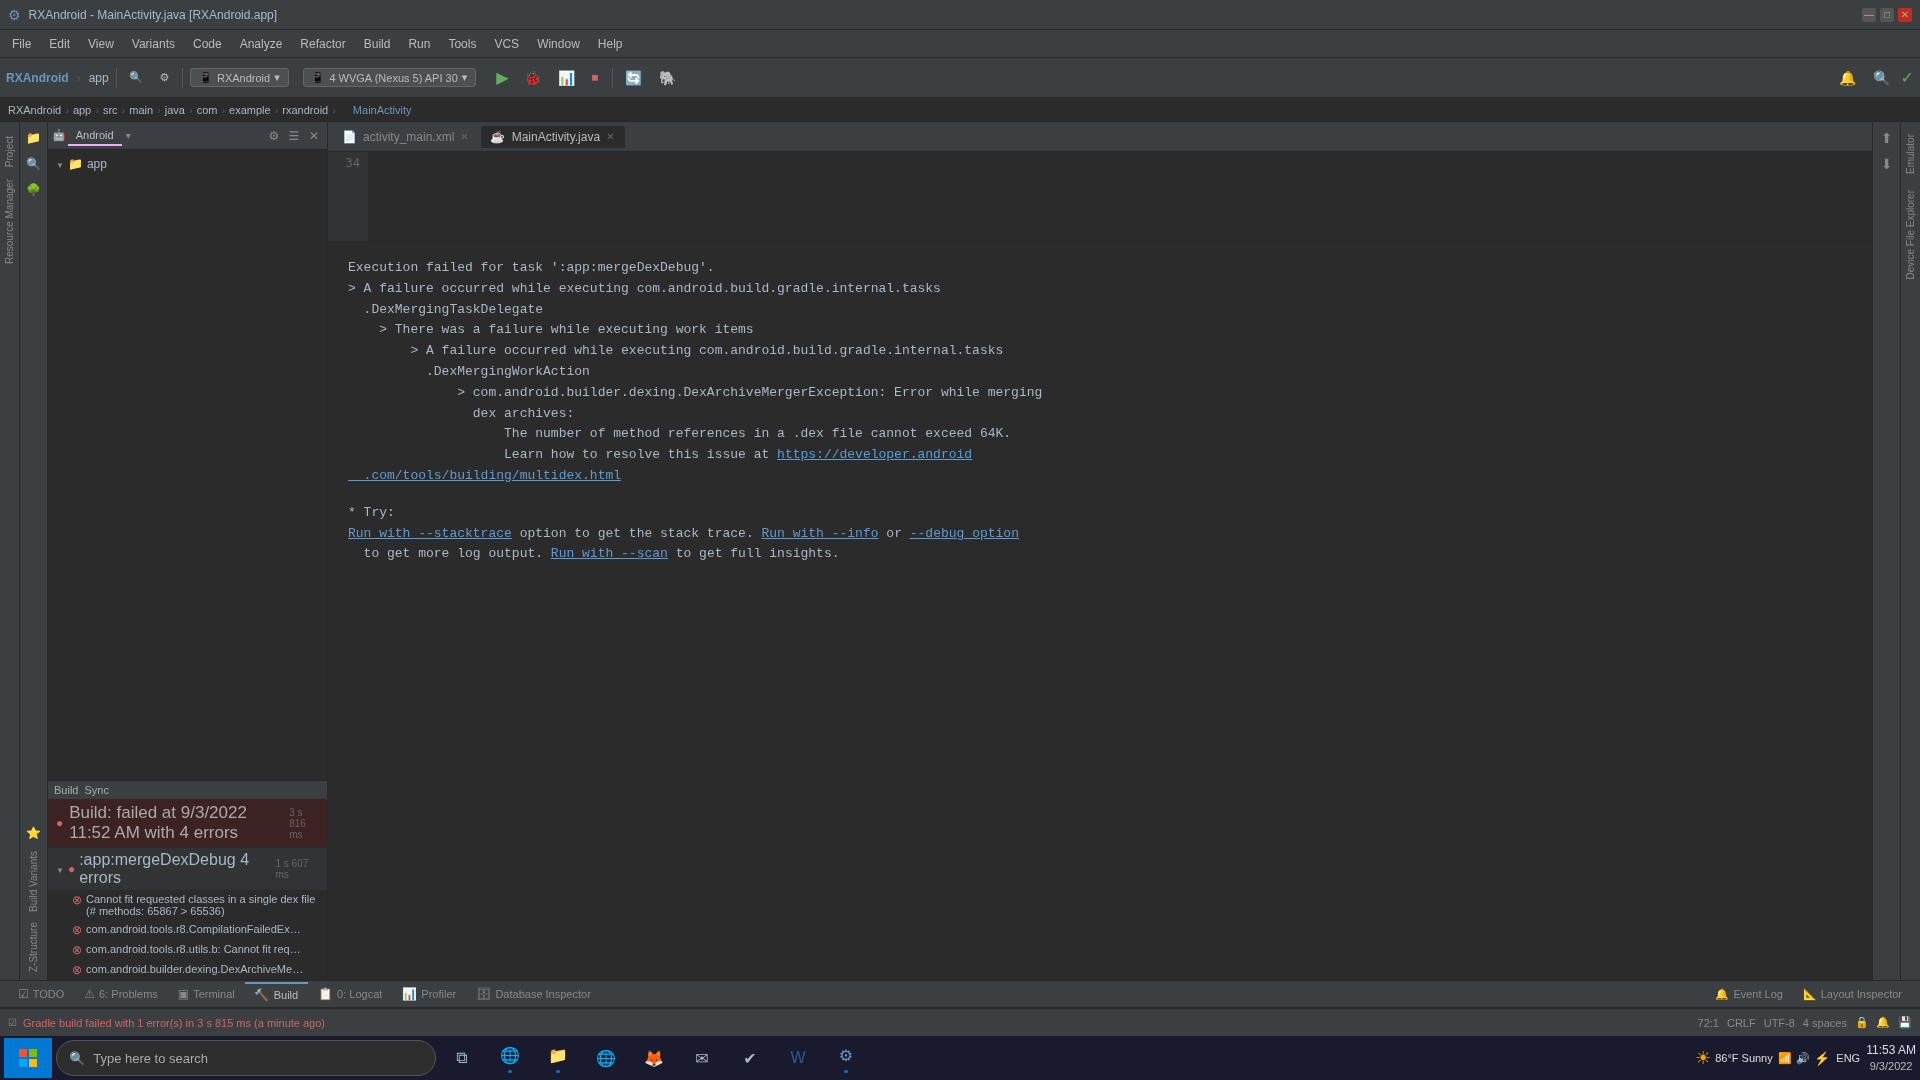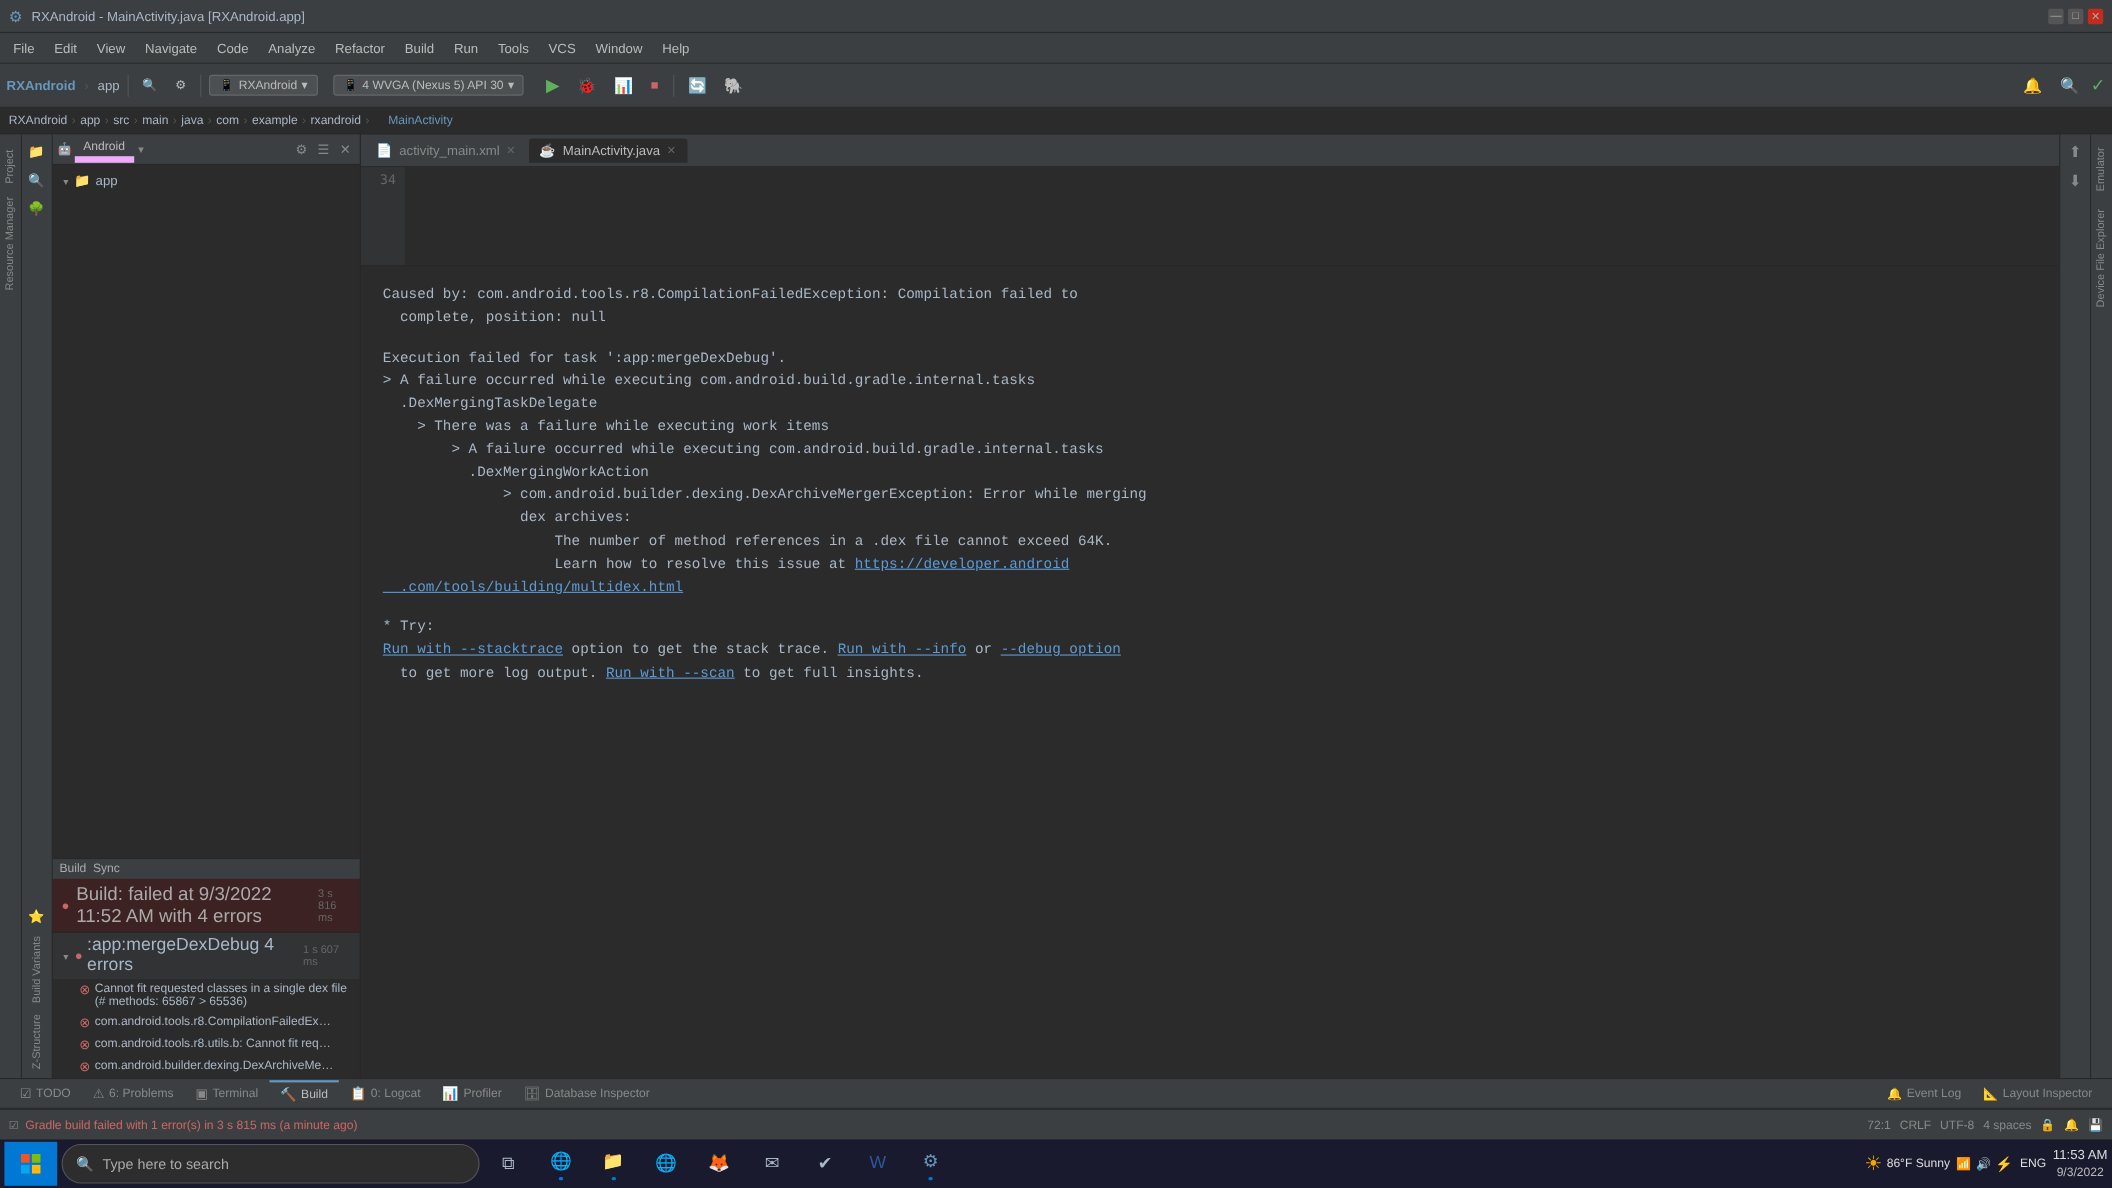--- a/index.html
+++ b/index.html
@@ -86,21 +86,21 @@
     .panel-tabs {
       height: 28px;
       background: #3c3f41;
       display: flex;
       align-items: center;
       padding: 0 4px;
       gap: 2px;
       border-bottom: 1px solid #282828;
     }
     .panel-tab { padding: 3px 8px; font-size: 11px; color: #888; cursor: pointer; }
-    .panel-tab.active { color: #bbb; border-bottom: 6px solid #f0abfc; }
+    .panel-tab.active { color: #bbb; border-bottom: 2px solid #f0abfc; }
 
     
     .error-detail {
       flex: 1;
       background: #2b2b2b;
       overflow-y: auto;
       padding: 16px 20px;
       font-family: 'Consolas', 'Courier New', monospace;
       font-size: 13px;
       line-height: 1.6;
@@ -257,21 +257,21 @@
     <div class="title-bar-btn">—</div>
     <div class="title-bar-btn">□</div>
     <div class="title-bar-btn" style="background:#c42b1c;">✕</div>
   </div>
 </div>
 
 <div class="menu-bar">
   <span class="menu-item">File</span>
   <span class="menu-item">Edit</span>
   <span class="menu-item">View</span>
-  <span class="menu-item">Navigate</span>
+  <span class="menu-item">Variants</span>
   <span class="menu-item">Code</span>
   <span class="menu-item">Analyze</span>
   <span class="menu-item">Refactor</span>
   <span class="menu-item">Build</span>
   <span class="menu-item">Run</span>
   <span class="menu-item">Tools</span>
   <span class="menu-item">VCS</span>
   <span class="menu-item">Window</span>
   <span class="menu-item">Help</span>
 </div>
@@ -419,25 +419,20 @@
       <div style="flex:1;"></div>
     </div>
 
     <div style="display:flex; flex:0 0 90px; border-bottom:1px solid #282828;">
       <div style="background:#313335; padding:4px 8px; font-family:monospace; font-size:12px; color:#666; min-width:40px; text-align:right;">34</div>
       <div style="flex:1;"></div>
     </div>
 
     <div class="error-detail">
       <div class="error-section">
-        <span class="error-text">Caused by: com.android.tools.r8.CompilationFailedException: Compilation failed to</span>
-        <br>
-        <span class="error-text">&nbsp;&nbsp;complete, position: null</span>
-      </div>
-      <div class="error-section">
         <span class="error-text">Execution failed for task ':app:mergeDexDebug'.</span>
         <br>
         <span class="error-text">&gt; A failure occurred while executing com.android.build.gradle.internal.tasks</span>
         <br>
         <span class="error-text">&nbsp;&nbsp;.DexMergingTaskDelegate</span>
         <br>
         <span class="error-text">&nbsp;&nbsp;&nbsp;&nbsp;&gt; There was a failure while executing work items</span>
         <br>
         <span class="error-text">&nbsp;&nbsp;&nbsp;&nbsp;&nbsp;&nbsp;&nbsp;&nbsp;&gt; A failure occurred while executing com.android.build.gradle.internal.tasks</span>
         <br>

